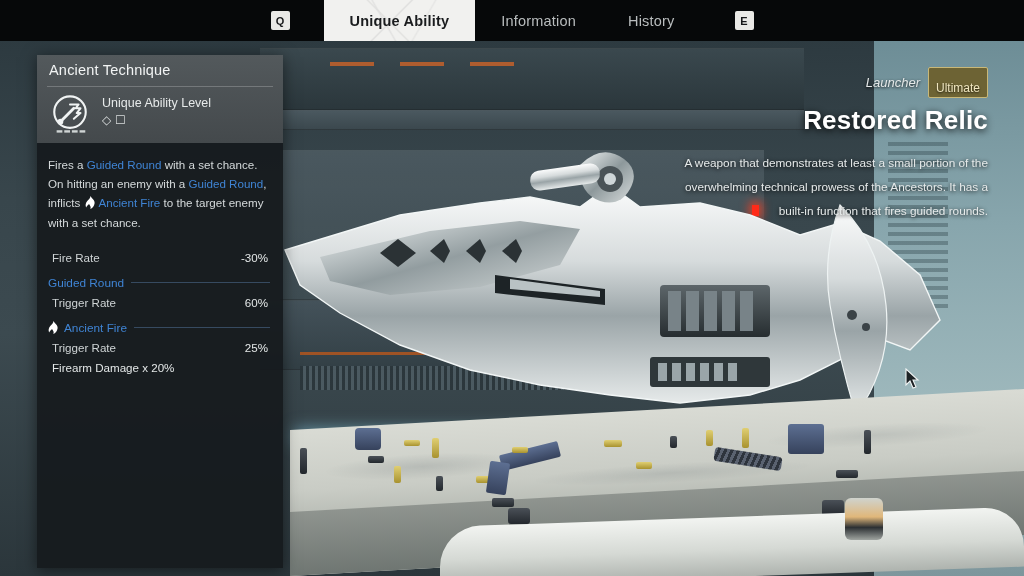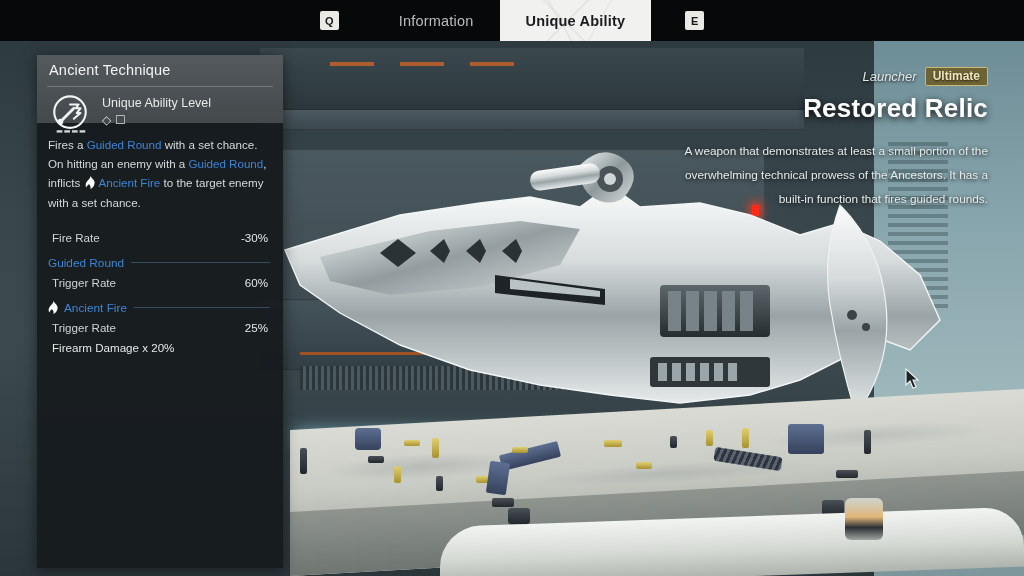--- a/index.html
+++ b/index.html
@@ -123,21 +123,21 @@
   .tab.active span { position:relative; z-index:2; }
   .gapL { width:34px; } .gapR { width:34px; }
 
   
   .panel {
     position:absolute; left:37px; top:55px; width:246px; height:513px;
     background:rgba(22,26,29,.93); z-index:20;
     box-shadow:0 2px 14px rgba(0,0,0,.5);
   }
   .panel-head {
-    height:68px; background:linear-gradient(180deg,#53595c,#44494c);
+    height:88px; background:linear-gradient(180deg,#53595c,#44494c);
     position:relative;
   }
   .panel-title {
     position:absolute; left:12px; top:7px; color:#f2f4f4;
     font-size:14.5px; font-weight:400; letter-spacing:.2px;
   }
   .head-rule {
     position:absolute; left:10px; right:10px; top:31px; height:1px;
     background:rgba(255,255,255,.22);
   }
@@ -171,21 +171,21 @@
   
   .weapon-info {
     position:absolute; right:36px; top:67px; width:330px; text-align:right; z-index:20;
   }
   .w-top { display:flex; align-items:center; justify-content:flex-end; gap:8px; }
   .w-class {
     color:#e4e8e8; font-size:13px; font-style:italic;
     text-shadow:0 1px 3px rgba(0,0,0,.9);
   }
   .w-badge {
-    color:#f0e6bf; font-size:12px; font-weight:700; padding:1px 7px 2px;
+    color:#f0e6bf; font-size:12px; font-weight:400; padding:13px 7px 2px;
     background:#6d6334; border:1px solid #c9b878; border-radius:2px;
     text-shadow:0 1px 2px rgba(0,0,0,.7);
   }
   .w-name {
     color:#fff; font-size:26px; font-weight:700; margin-top:7px;
     letter-spacing:.2px; text-shadow:0 2px 7px rgba(0,0,0,.92);
   }
   .w-desc {
     color:#e6eaea; font-size:11.8px; line-height:24px; margin-top:15px;
     text-shadow:0 1px 4px rgba(0,0,0,.95);
@@ -299,25 +299,28 @@
 
     <div class="tube"></div>
     <div class="debris" style="left:845px;top:498px;width:38px;height:42px;border-radius:6px;
          background:linear-gradient(180deg,#cfd3ce,#e0b77a 45%,#2c3033 70%,#9fa4a0);"></div>
   </div>
 
   <div class="topbar">
     <div class="nav">
       <div class="keycap">Q</div>
       <div class="gapL"></div>
+      <div class="tab active">
+        <span>Unique Ability</span>
+      </div>
       <div class="tab">
         <span>Information</span>
       </div>
-      <div class="tab active">
-        <span>Unique Ability</span>
+      <div class="tab">
+        <span>History</span>
       </div>
       <div class="gapR"></div>
       <div class="keycap">E</div>
     </div>
   </div>
 
   <div class="panel">
     <div class="panel-head">
       <div class="panel-title">Ancient Technique</div>
       <div class="head-rule"></div>

